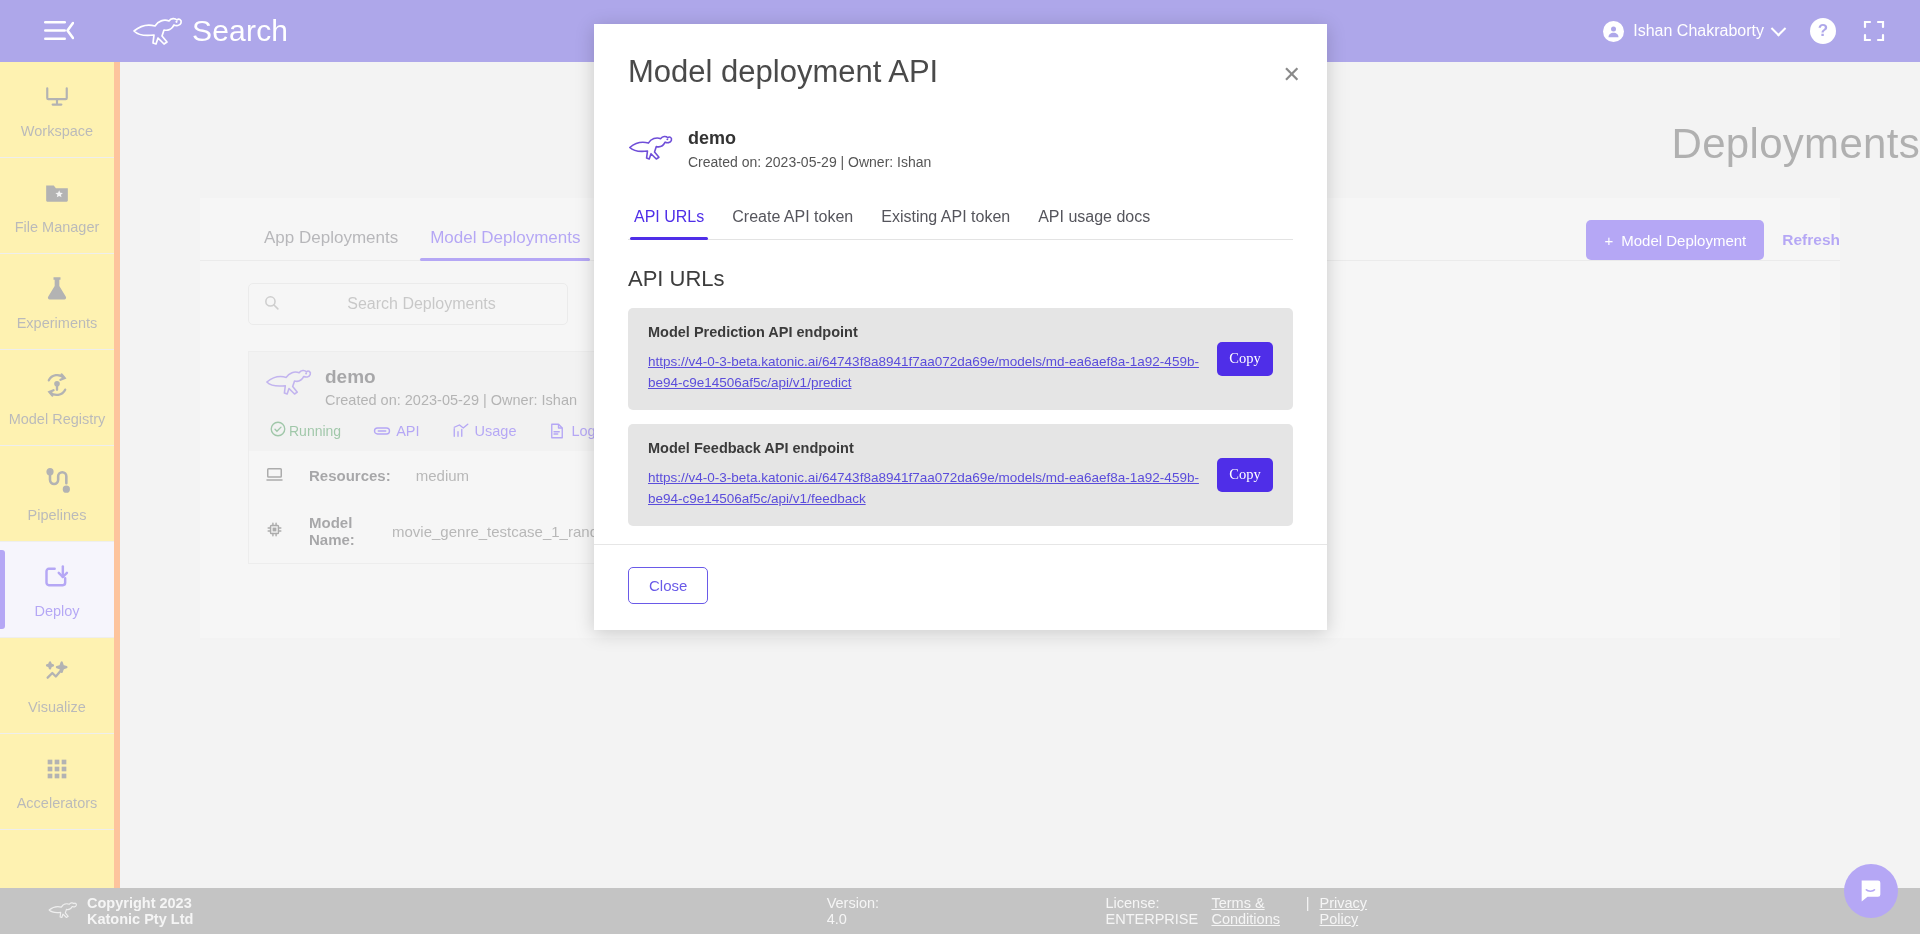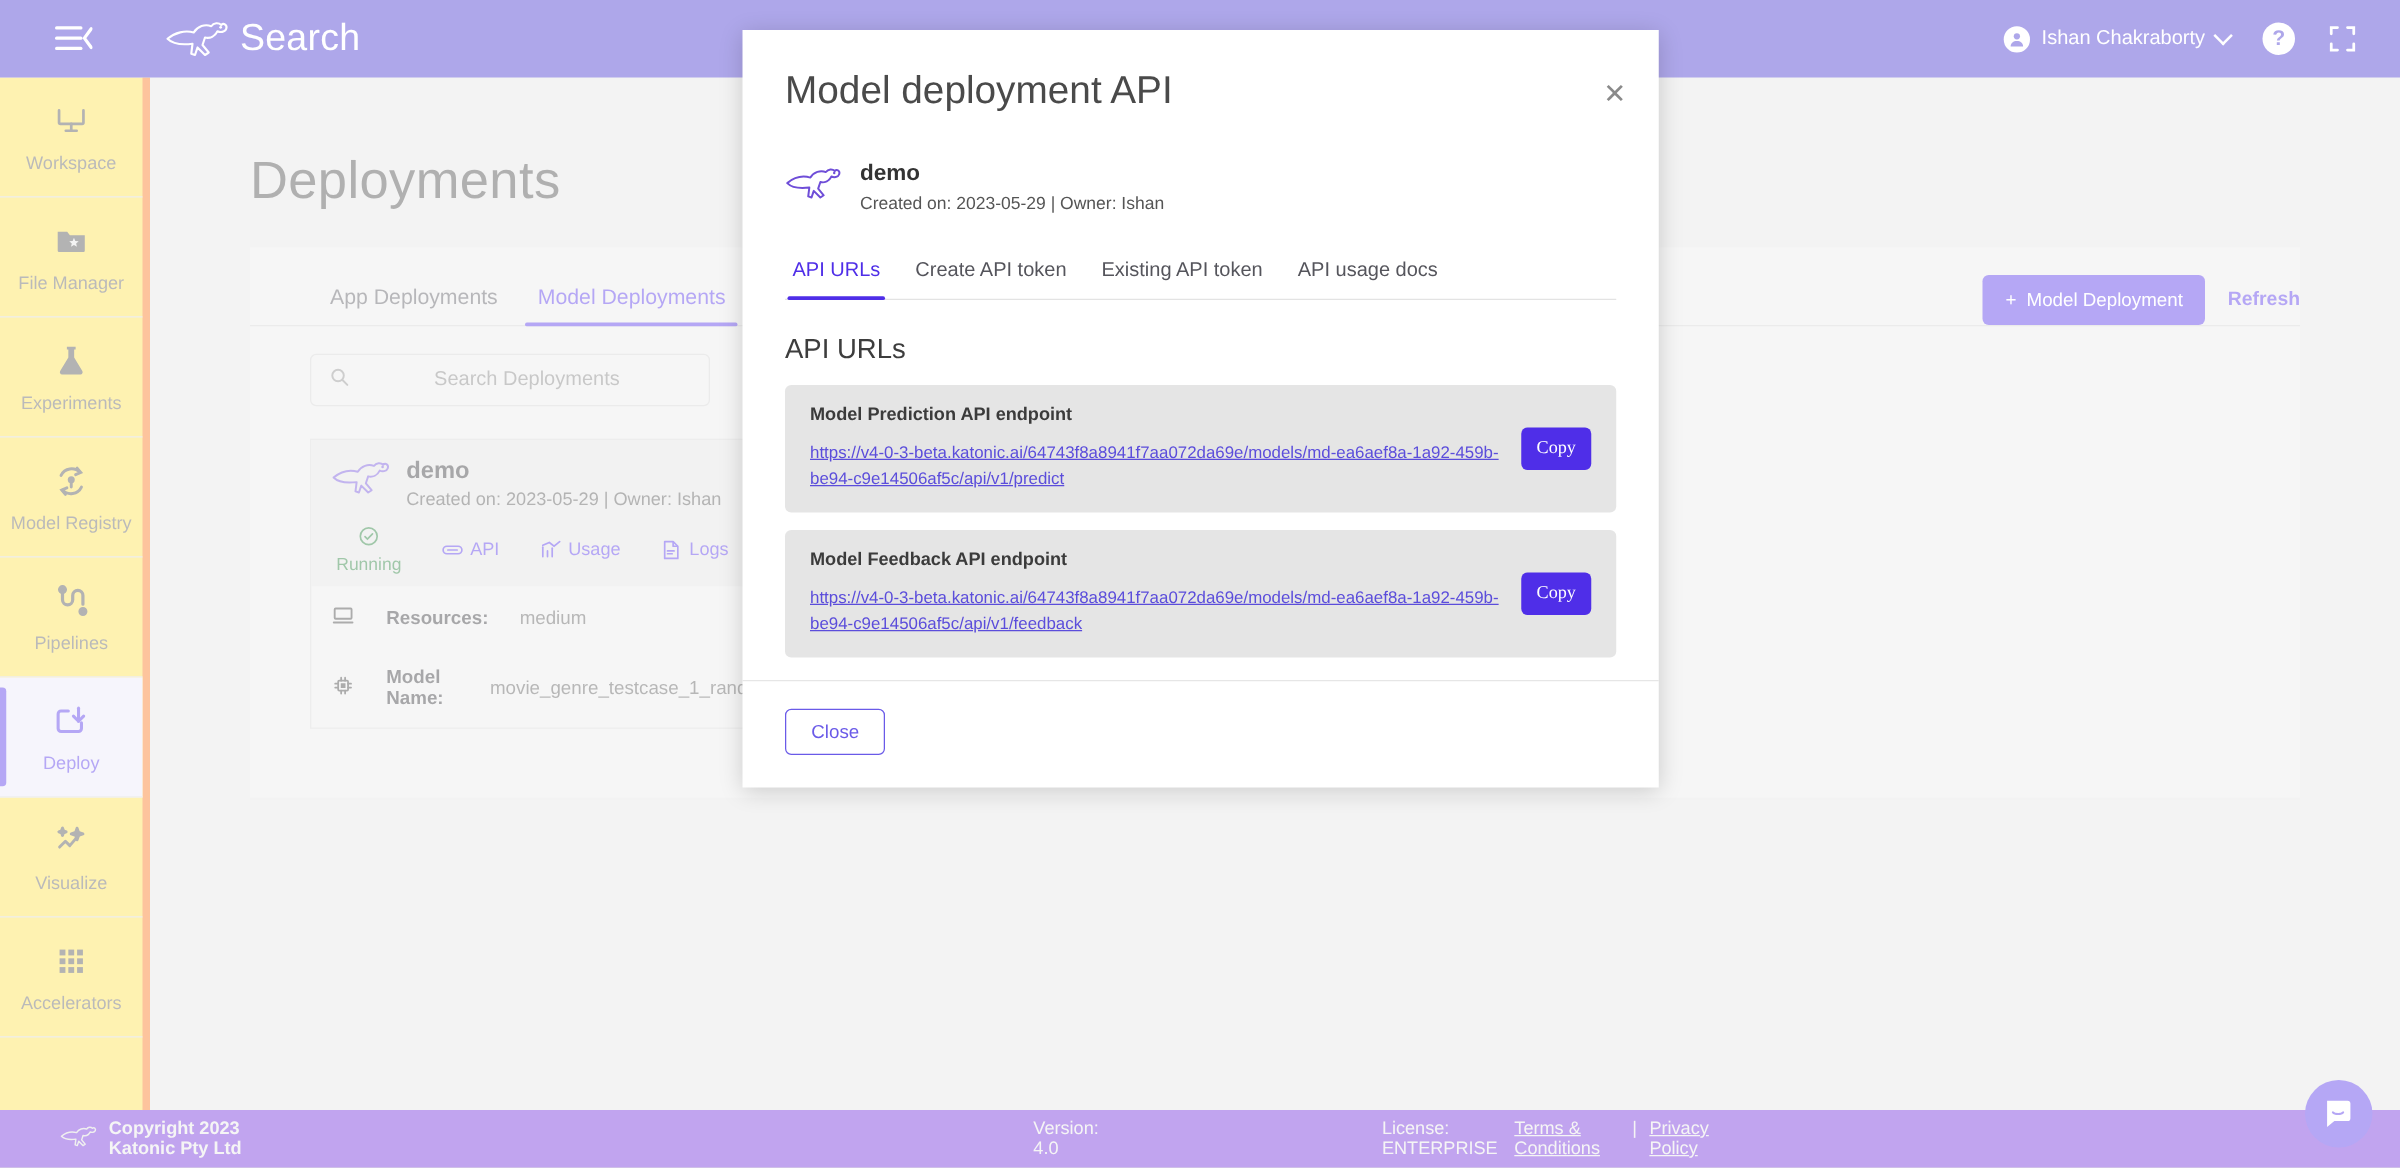--- a/index.html
+++ b/index.html
@@ -43,54 +43,54 @@
   .side-item.active { background: #e9e8f7; }
   .side-item.active .ico { color: #4f2ee8; }
   .side-item.active .lbl { color: #4f2ee8; }
   .side-item.active::before {
     content:''; position:absolute; left:0; top:8px; bottom:8px; width:5px;
     background:#4f2ee8; border-radius:0 3px 3px 0;
   }
 
   
   .main { position: absolute; top: 62px; left: 120px; right: 0; bottom: 46px; background: #e2e2e2; overflow: hidden; }
-  .page-title { font-size: 42px; font-weight: 400; color: #444; margin: 58px 0 0 80px; letter-spacing: .3px; }
+  .page-title { font-size: 42px; font-weight: 400; color: #444; margin: 58px 0 0 80px; letter-spacing: .3px; text-align: right; }
   .panel { margin: 30px 80px 0 80px; background: #e9e9e9; min-height: 440px; position: relative; }
   .tabs-row { display: flex; align-items: flex-end; gap: 0; padding: 20px 0 0 48px; border-bottom: 1px solid #d0d0d0; }
   .tab { padding: 10px 16px 12px 16px; font-size: 17px; color: #55555c; cursor: pointer; position: relative; }
   .tab.active { color: #4f2ee8; }
   .tab.active::after { content:''; position:absolute; left:6px; right:6px; bottom:-1px; height:3px; background:#4f2ee8; border-radius:2px; }
 
   .search-wrap { margin: 22px 0 0 48px; width: 320px; height: 42px; border: 1px solid #cfcfcf; border-radius: 5px;
     display: flex; align-items: center; gap: 10px; padding: 0 14px; background: transparent; }
   .search-wrap input { border: none; outline: none; background: transparent; font-size: 16px; color: #555; width: 100%;
     font-family: "Liberation Sans", sans-serif; text-align: center; }
   .search-wrap input::placeholder { color: #7d7d7d; }
 
   .dep-card { margin: 26px 0 0 48px; width: 372px; border: 1px solid #d4d4d4; background: #e9e9e9; }
   .dep-card-head { background: #dfdfdf; padding: 14px 16px 10px 16px; }
   .dep-head-top { display: flex; gap: 12px; align-items: flex-start; }
   .dep-name { font-size: 19px; font-weight: bold; color: #2f2f33; }
   .dep-meta { font-size: 14.5px; color: #4c4c4c; margin-top: 4px; }
   .dep-actions { display: flex; align-items: center; gap: 32px; margin-top: 12px; padding-left: 4px; }
   .dep-act { display: flex; align-items: center; gap: 5px; font-size: 14.5px; color: #4f2ee8; cursor: pointer; }
-  .dep-status { display: flex; flex-direction: column; align-items: center; gap: 2px; font-size: 14px; color: #1e7b34; }
+  .dep-status { display: flex; flex-direction: row; align-items: center; gap: 2px; font-size: 14px; color: #1e7b34; }
   .dep-body-row { display: flex; align-items: center; gap: 25px; padding: 14px 16px; font-size: 15px; color: #2f2f33; }
   .dep-body-row .val { color: #555; }
   .k-bold { font-weight: bold; }
 
   .right-actions { position: absolute; top: 22px; right: 0; display: flex; align-items: center; gap: 18px; }
   .btn-primary { background: #4f2ee8; color: #fff; border: none; border-radius: 5px; height: 40px; padding: 0 18px;
     font-size: 15px; cursor: pointer; display: flex; align-items: center; gap: 8px; font-family: "Liberation Sans", sans-serif; }
   .link-btn { color: #4f2ee8; font-weight: bold; font-size: 15.5px; cursor: pointer; }
 
   
   .footer {
     position: absolute; bottom: 0; left: 0; width: 1920px; height: 46px;
-    background: #6d28d9; color: #e8e8e8; display: flex; align-items: center;
+    background: #737373; color: #e8e8e8; display: flex; align-items: center;
     font-size: 14.5px; z-index: 25;
   }
   .footer .fcopy { display:flex; align-items:center; gap:9px; margin-left: 48px; font-weight: bold; }
   .footer .fver { margin-left: 600px; }
   .footer .flic { margin-left: 225px; }
   .footer .flinks { margin-left: auto; margin-right: 540px; display: flex; gap: 10px; }
   .footer .flinks a { color: #e8e8e8; text-decoration: underline; cursor: pointer; }
 
   .chat-bubble {
     position: absolute; right: 22px; bottom: 16px; width: 54px; height: 54px;

